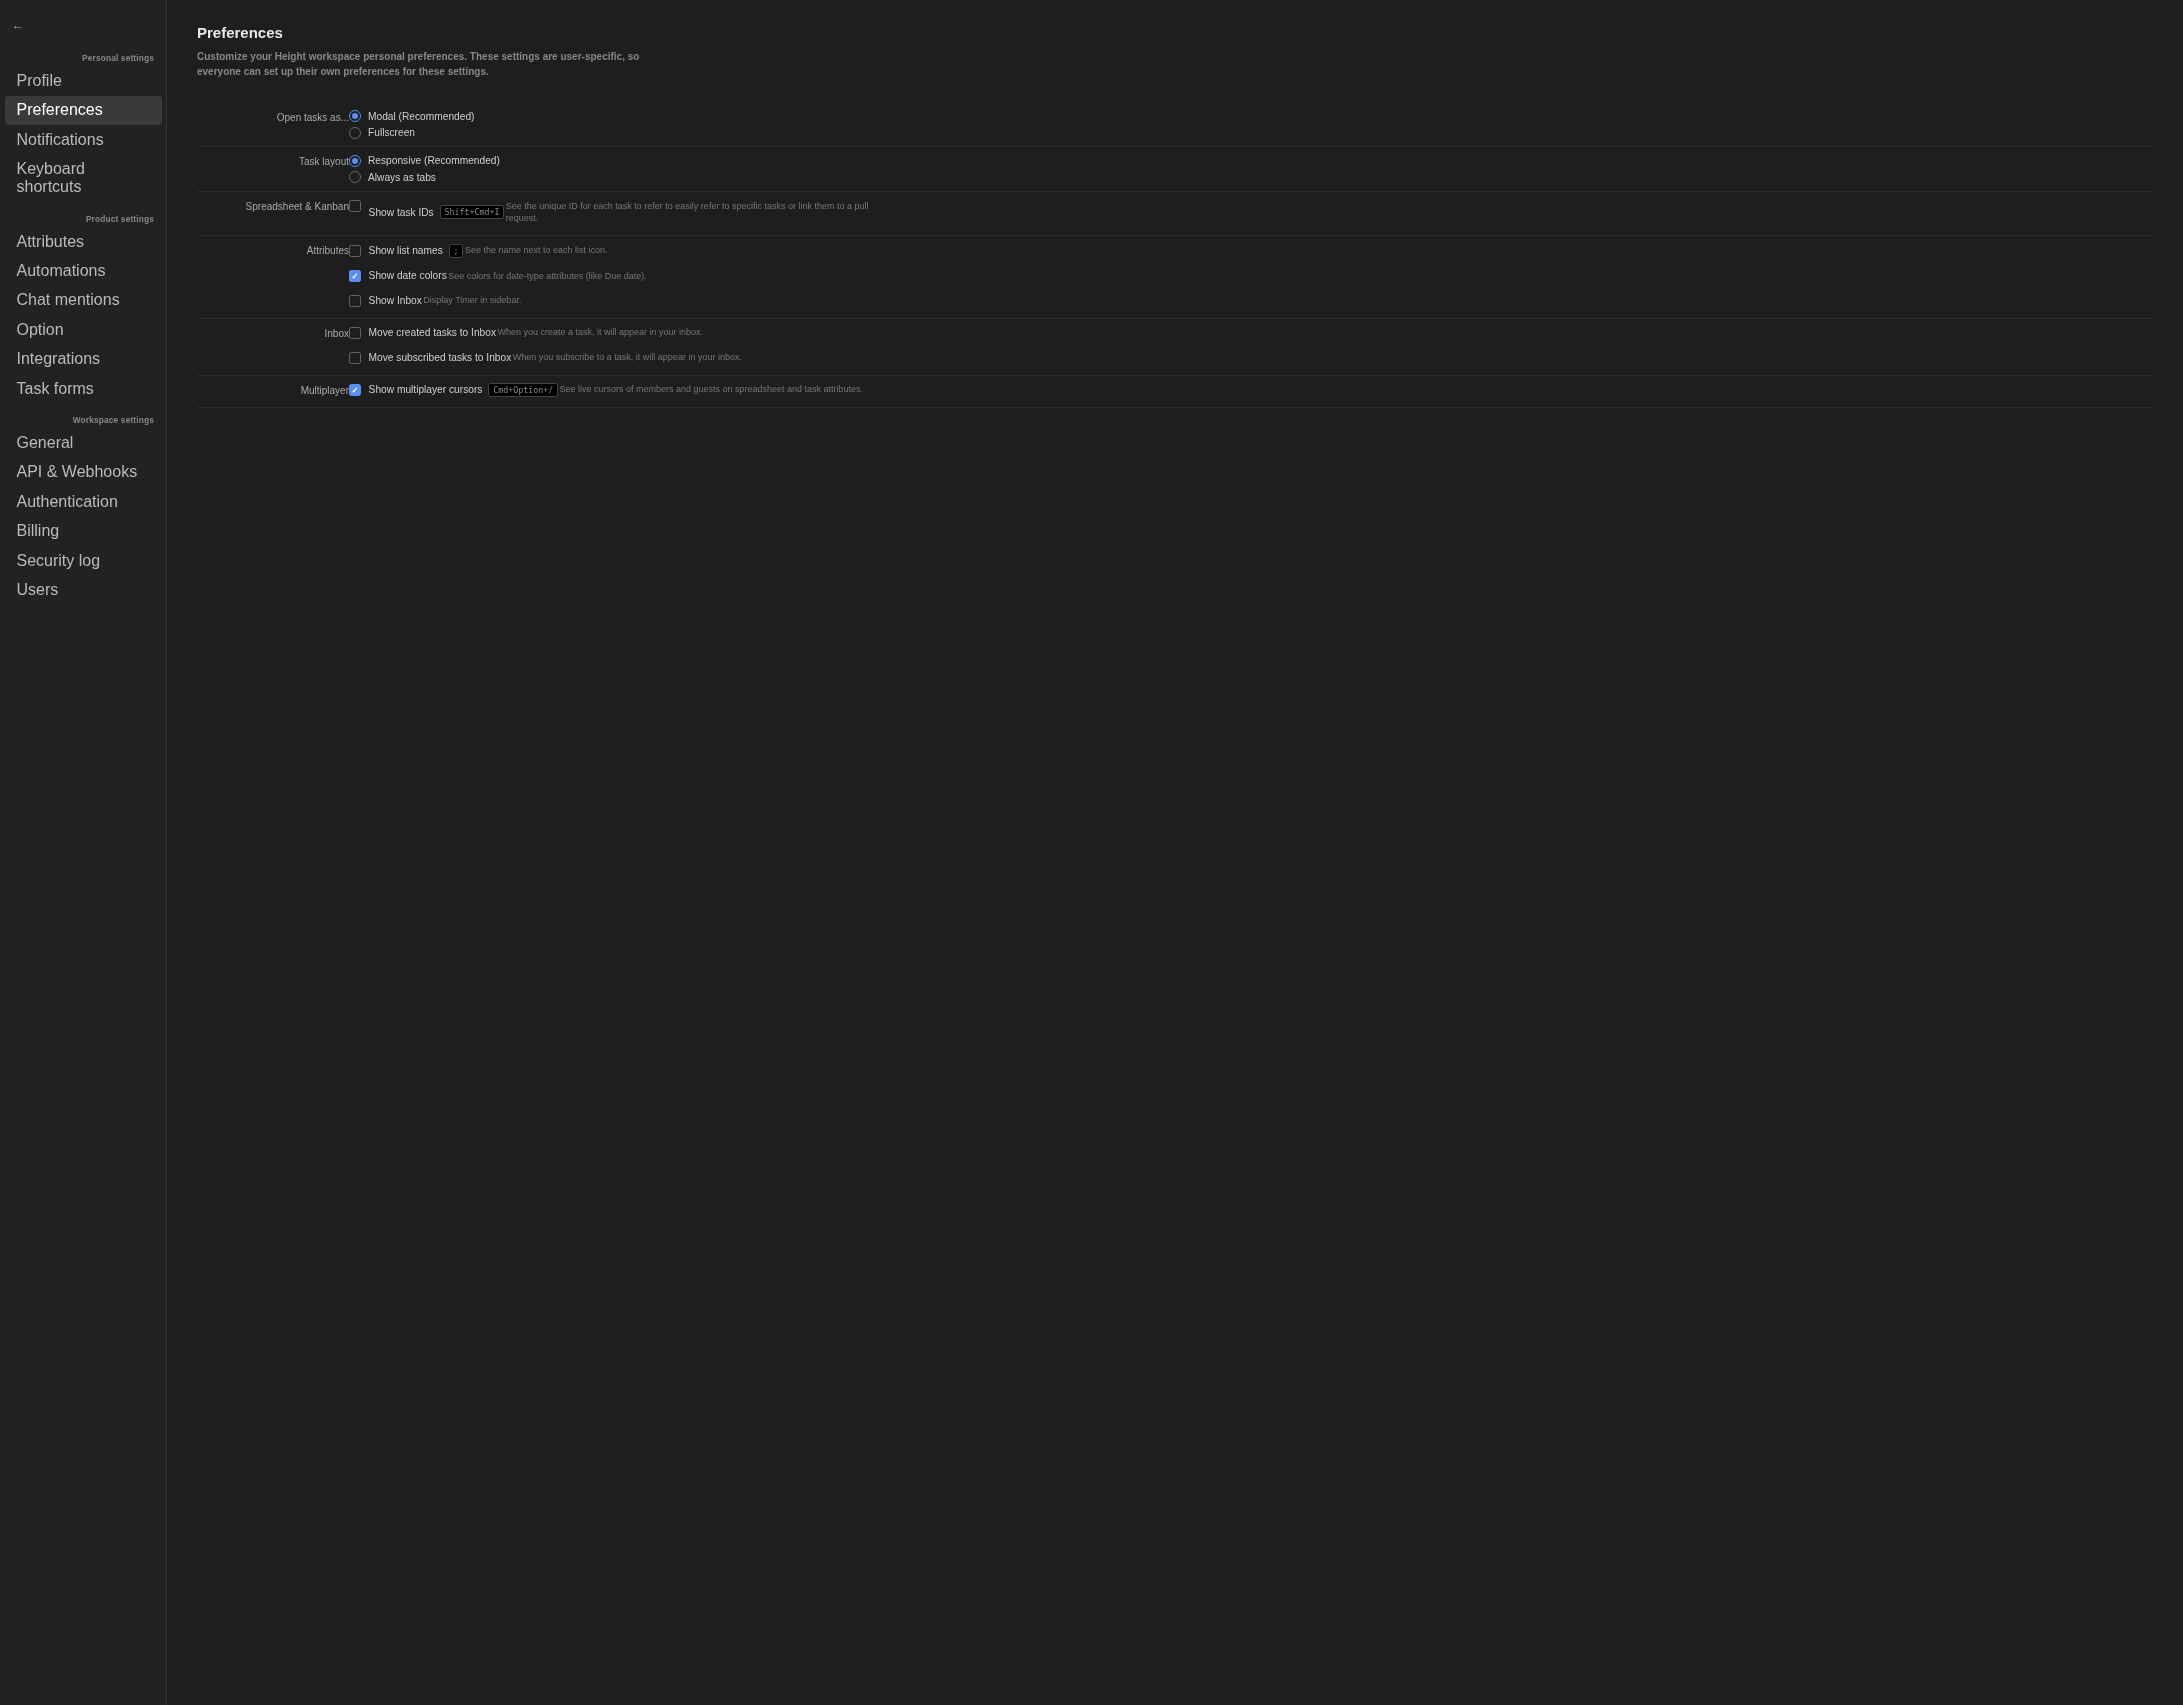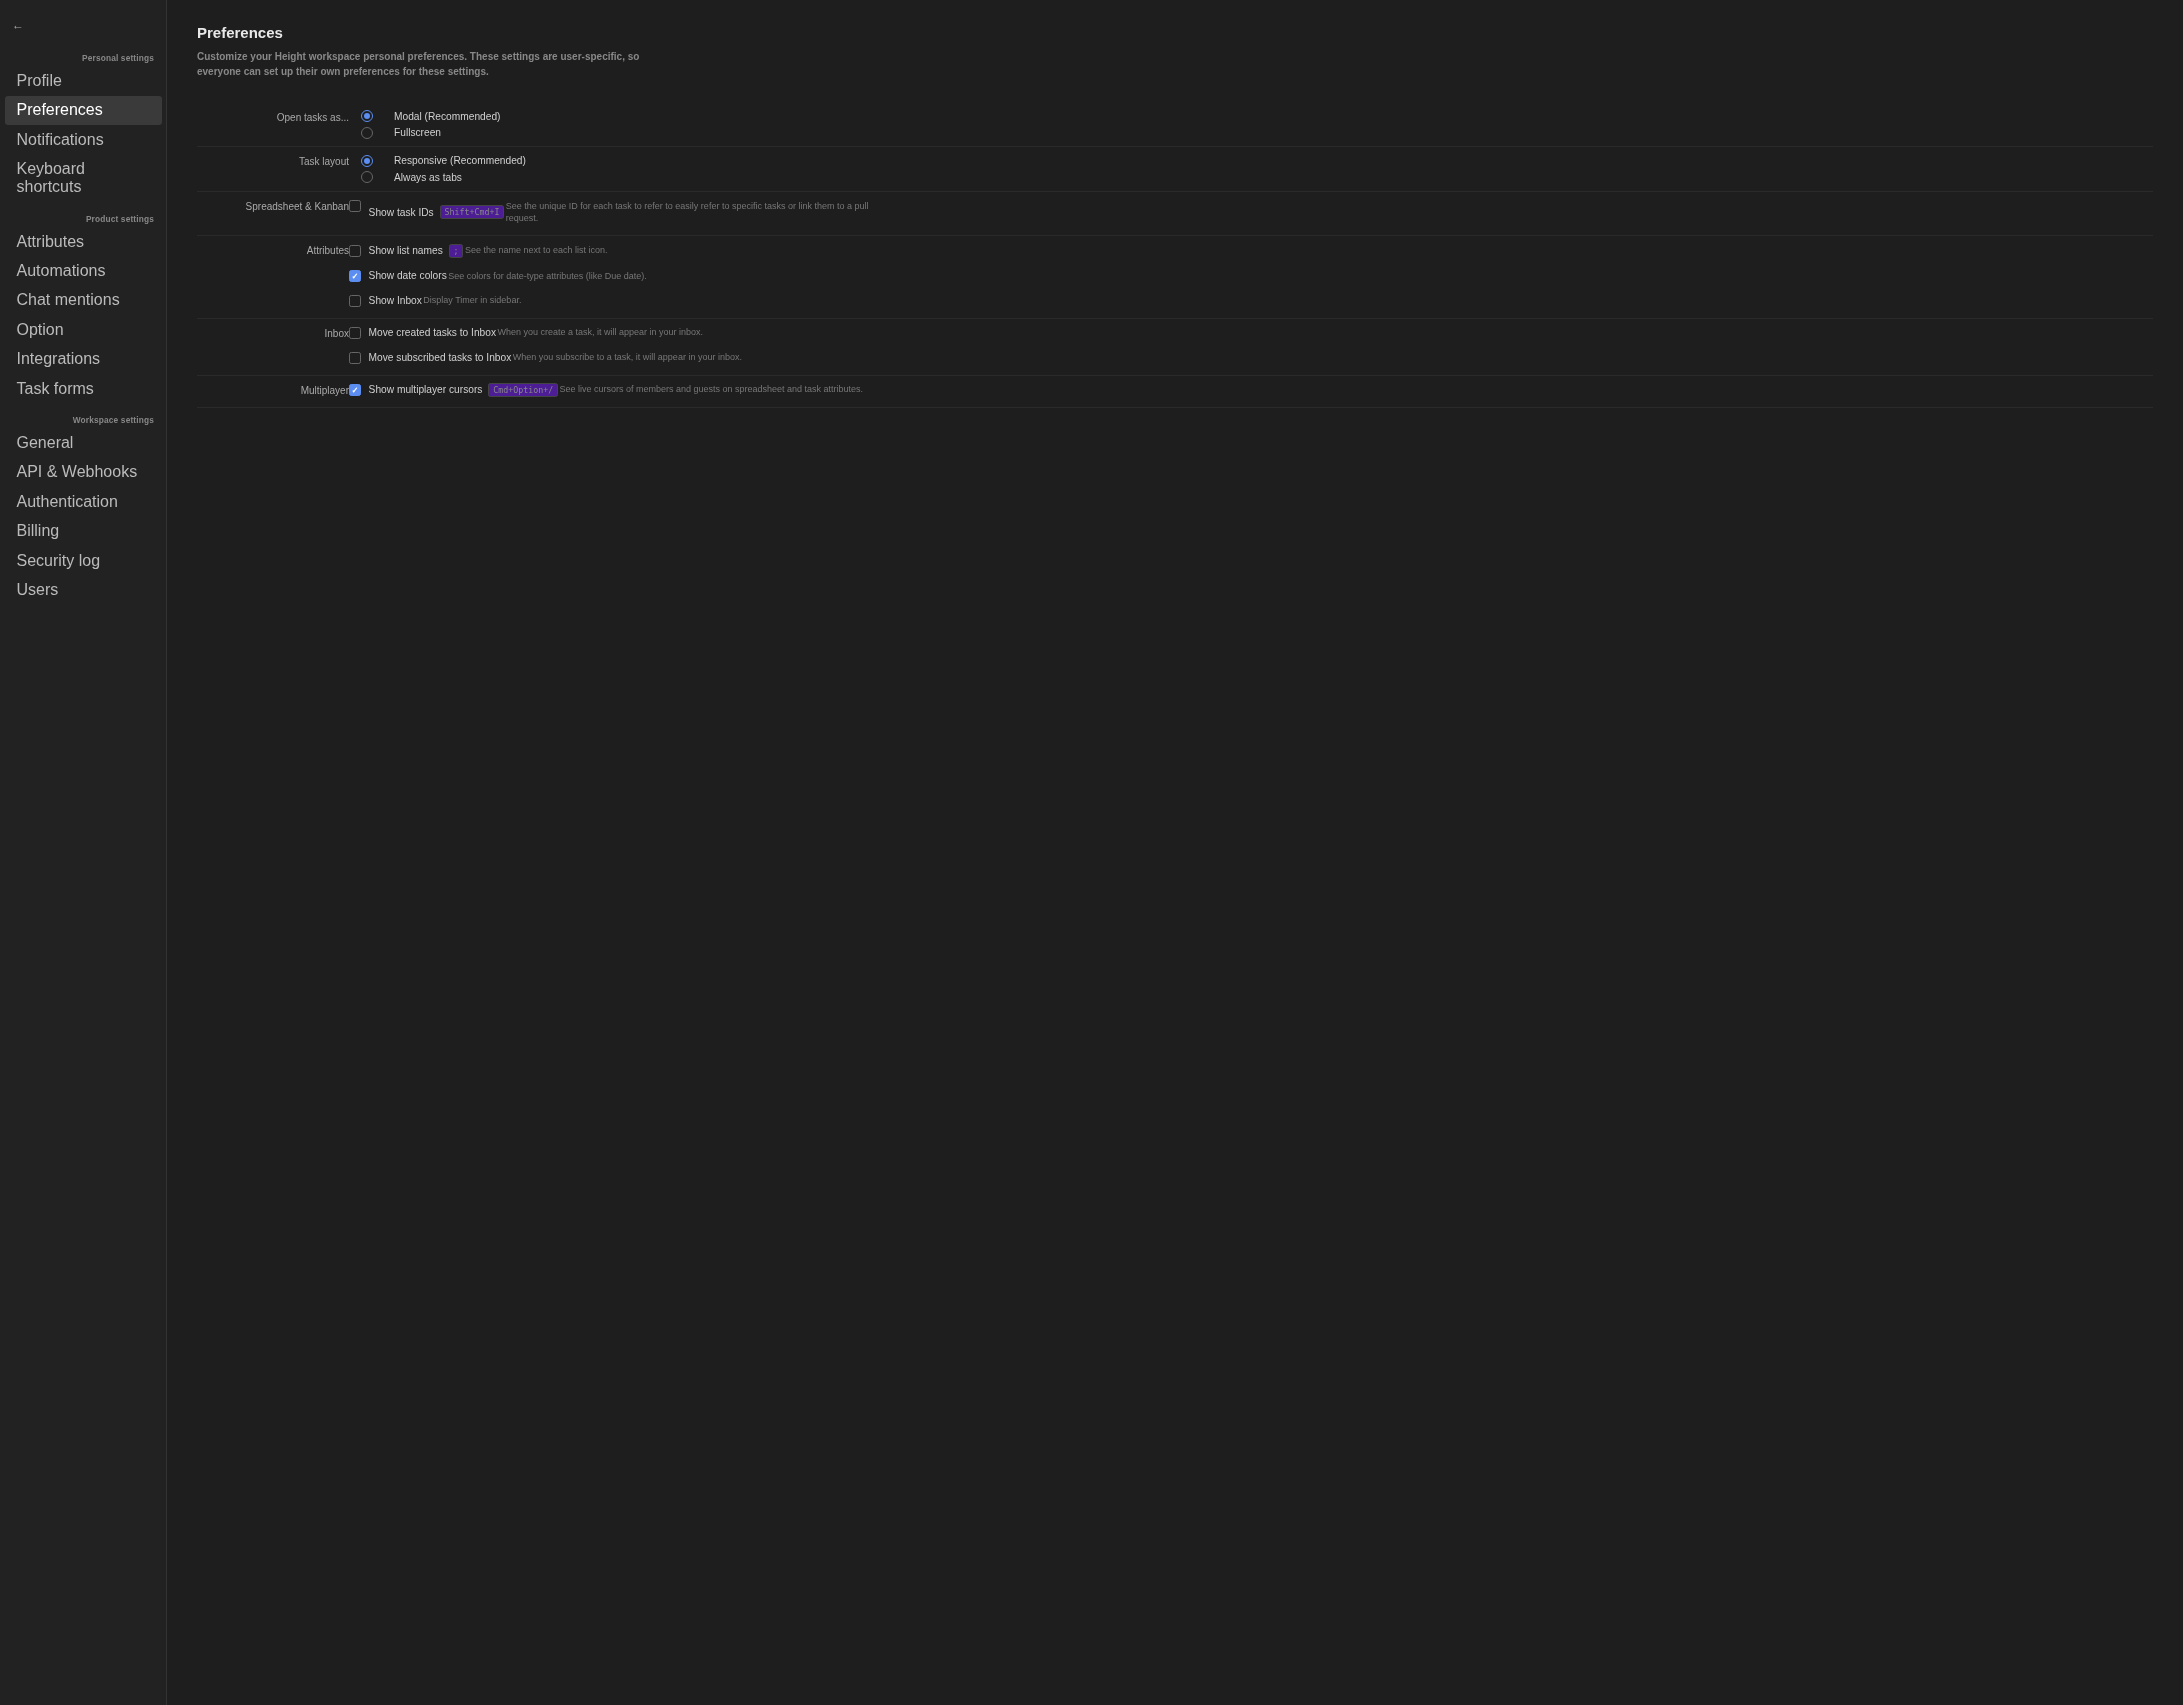--- a/index.html
+++ b/index.html
@@ -99,23 +99,22 @@
       flex: 1;
       display: flex;
       flex-direction: column;
       gap: 4.5px;
     }
 
     
     .radio-option {
       display: flex;
       align-items: center;
-      gap: 21px;
+      gap: 7px;
       cursor: pointer;
-      margin-left: 12px;
     }
 
     .radio-outer {
       width: 12px;
       height: 12px;
       border-radius: 50%;
       border: 1.5px solid #666;
       display: flex;
       align-items: center;
       justify-content: center;
@@ -180,21 +179,21 @@
     }
 
     .checkbox-label {
       font-size: 10.2px;
       color: #d0d0d0;
     }
 
     .shortcut-badge {
       font-size: 8.3px;
       color: #888;
-      background: #4c1d95;
+      background: #000000;
       border: 0.8px solid #444;
       border-radius: 2.3px;
       padding: 0.8px 3.8px;
       font-family: monospace;
     }
 
     .checkbox-desc {
       font-size: 9px;
       color: #777;
       line-height: 1.4;

